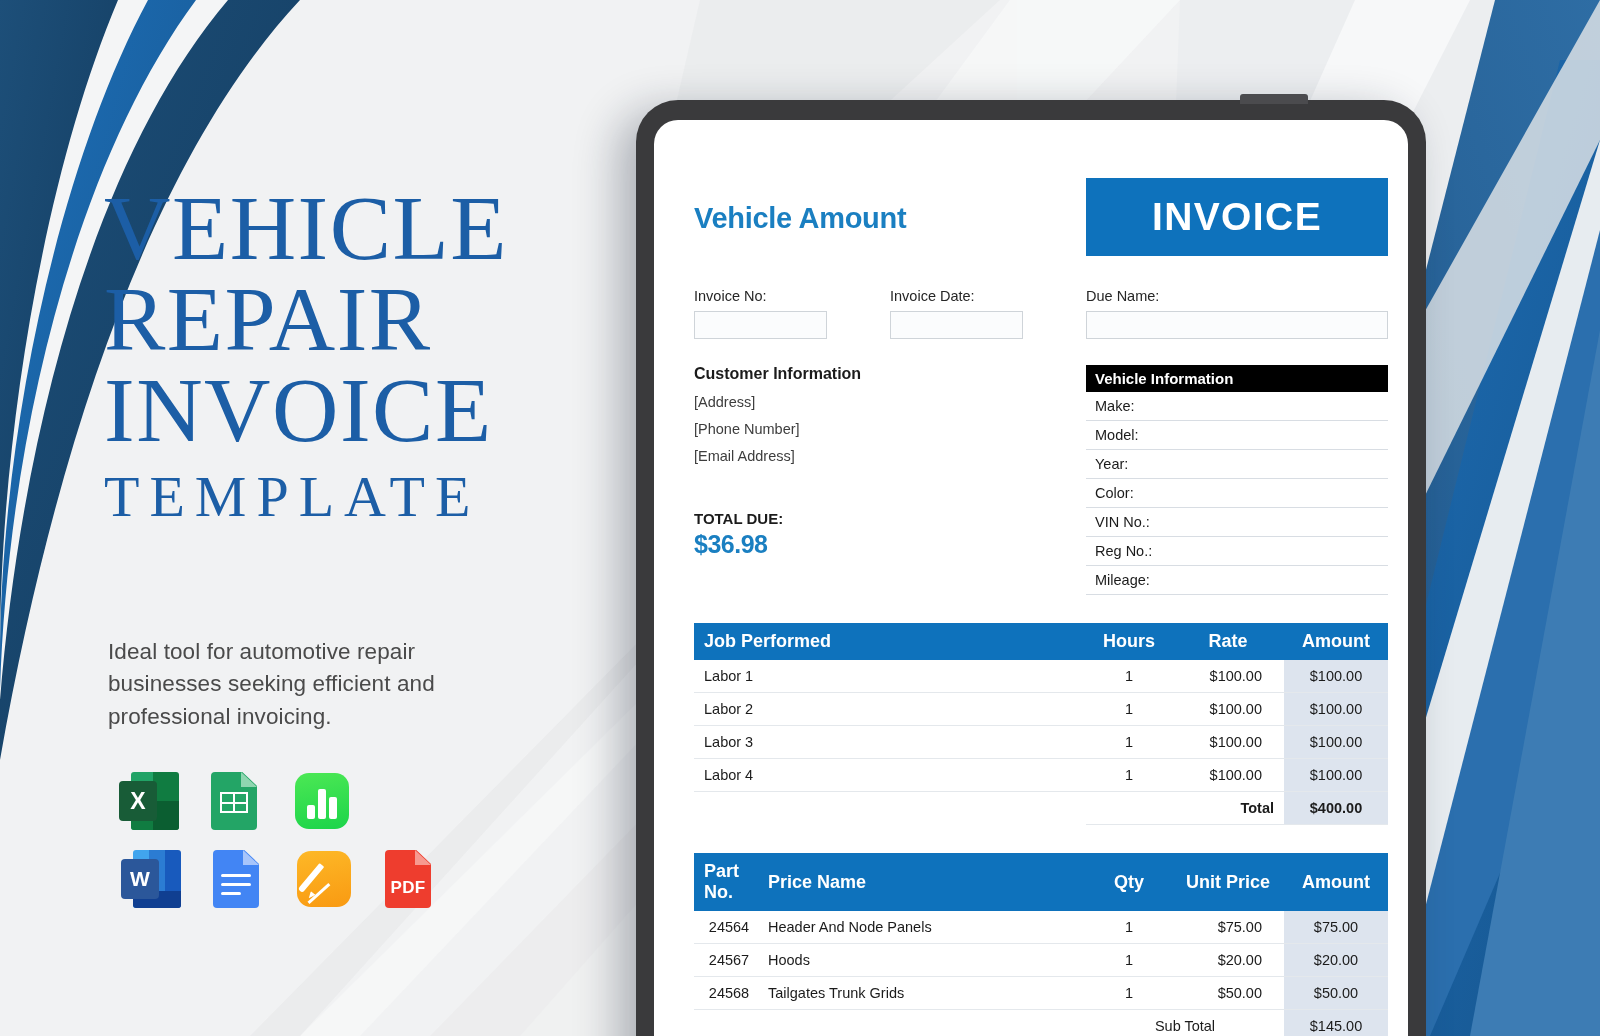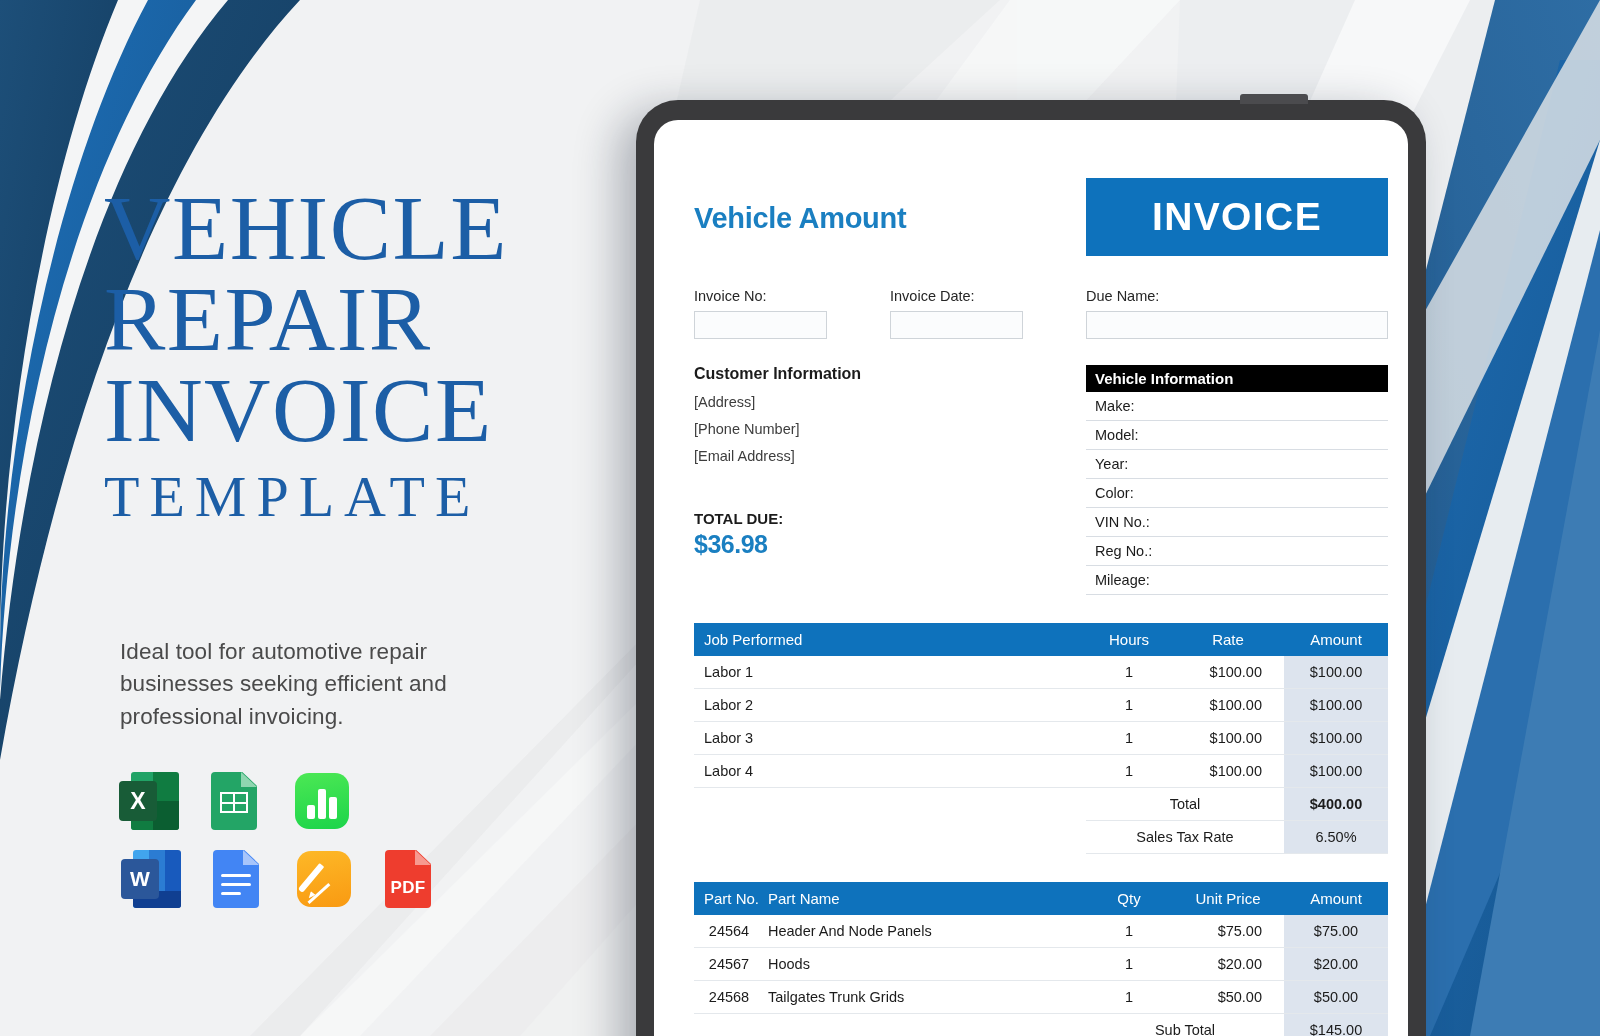--- a/index.html
+++ b/index.html
@@ -29,21 +29,21 @@
     font-weight:400;
   }
   .headline .ln { display:block; white-space:nowrap; }
   .headline .tmpl {
     display:block;
     font-size:58px;
     letter-spacing:10px;
     margin-top:12px;
   }
   .subtitle {
-    position:absolute; left:120px; top:636px; width:400px;
+    position:absolute; left:108px; top:636px; width:400px;
     font-size:22.5px; line-height:1.44; color:#4a4a4a;
     letter-spacing:.1px;
   }
 
   
   .icon-row { position:absolute; display:flex; gap:26px; }
   .icon-row.r1 { left:119px; top:770px; }
   .icon-row.r2 { left:121px; top:848px; }
   .fi { width:60px; height:62px; position:relative; }
 
@@ -163,30 +163,30 @@
   .total-due-lbl { font-size:15px; font-weight:bold; color:#1b1b1b; margin-top:40px; }
   .total-due-val { font-size:25px; font-weight:bold; color:#1a7fc1; margin-top:3px; letter-spacing:-.5px;}
 
   .vi-head { background:#000000; color:#fff; font-size:15px; font-weight:bold;
       padding:5px 9px; }
   .vi-row { font-size:14.5px; color:#1b1b1b; padding:6px 9px 6px 9px;
       border-bottom:1px solid #d8dde3; }
 
   
   table.t { width:694px; border-collapse:collapse; margin-top:28px; table-layout:fixed; }
-  table.t th { background:#0e72bc; color:#fff; font-size:15px; font-weight:normal;
+  table.t th { background:#0e72bc; color:#fff; font-size:18px; font-weight:bold;
       padding:8px 10px; text-align:left; }
   table.t th.num { text-align:center; }
   table.t th.amt { text-align:center; }
   table.t td { font-size:14.5px; color:#1b1b1b; padding:8px 10px;
       border-bottom:1px solid #e4e8ec; }
   table.t td.num { text-align:center; }
   table.t td.rate { text-align:right; padding-right:22px; }
   table.t td.amt { text-align:center; background:#dde4ee; }
-  table.t td.lbl-r { text-align:center; font-weight:normal; }
+  table.t td.lbl-r { text-align:right; font-weight:bold; }
   table.t td.lbl-r2 { text-align:center; }
   table.t td.amt-b { text-align:center; background:#dde4ee; font-weight:bold; }
   table.t td.empty { border-bottom:none; }
   table.t td.sep { border-top:1px solid #e4e8ec; }
 </style>
 </head>
 <body>
 
 <div id="bg">
   <svg width="1600" height="1036" viewBox="0 0 1600 1036">
@@ -389,40 +389,35 @@
             <td>Labor 4</td>
             <td class="num">1</td>
             <td class="rate">$100.00</td>
             <td class="amt">$100.00</td>
           </tr>
           <tr>
             <td class="empty"></td>
             <td class="lbl-r" colspan="2">Total</td>
             <td class="amt-b">$400.00</td>
           </tr>
-          <tr>
-            <td class="empty"></td>
-            <td class="lbl-r2 sep" colspan="2">Sales Tax Rate</td>
-            <td class="amt sep">6.50%</td>
-          </tr>
         </tbody>
       </table>
 
       <table class="t">
         <colgroup>
             <col style="width:70px">
             <col style="width:322px">
             <col style="width:86px">
             <col style="width:112px">
             <col style="width:104px">
           </colgroup>
         <thead>
           <tr>
             <th style="padding-right:0">Part No.</th>
-            <th style="padding-left:4px">Part Name</th>
+            <th style="padding-left:4px">Price Name</th>
             <th class="num">Qty</th>
             <th class="num">Unit Price</th>
             <th class="amt">Amount</th>
           </tr>
         </thead>
         <tbody>
           <tr>
             <td class="num">24564</td>
             <td style="padding-left:4px">Header And Node Panels</td>
             <td class="num">1</td>

